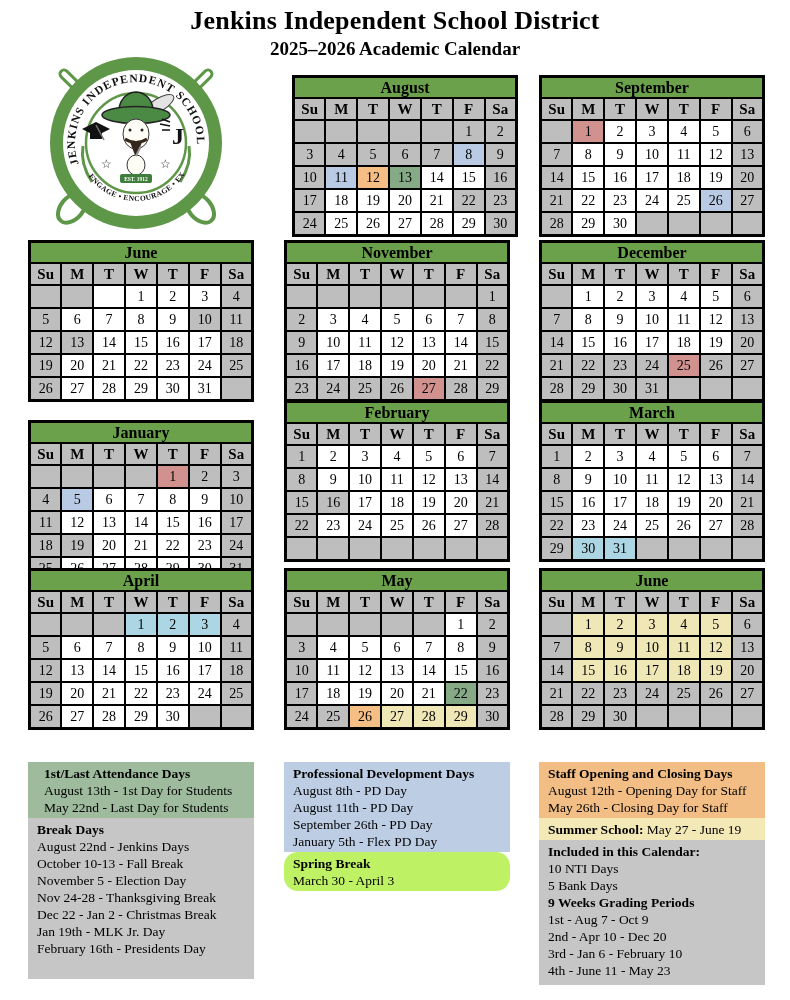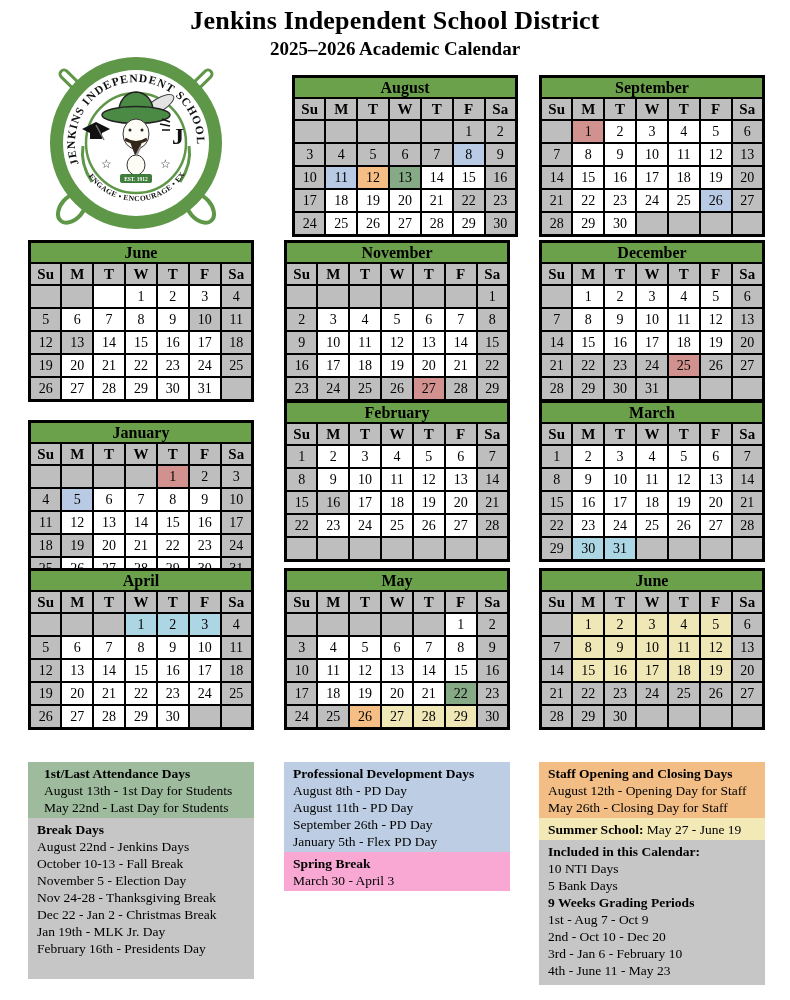--- a/index.html
+++ b/index.html
@@ -805,38 +805,38 @@
       </div>
     </div>
     <div class="lcol" style="left: 284px;">
       <div class="lblock" style="background: rgb(189, 206, 228);">
         <div class="lline b">Professional Development Days</div>
         <div class="lline">August 8th - PD Day</div>
         <div class="lline">August 11th - PD Day</div>
         <div class="lline">September 26th - PD Day</div>
         <div class="lline">January 5th - Flex PD Day</div>
       </div>
-      <div class="lblock" style="background: #f9a8d4;">
+      <div class="lblock" style="background: #bef264; border-radius: 14px;">
         <div class="lline b">Spring Break</div>
         <div class="lline">March 30 - April 3</div>
       </div>
     </div>
     <div class="lcol" style="left: 539px;">
       <div class="lblock" style="background: rgb(242, 190, 133);">
         <div class="lline b">Staff Opening and Closing Days</div>
         <div class="lline">August 12th - Opening Day for Staff</div>
         <div class="lline">May 26th - Closing Day for Staff</div>
       </div>
       <div class="lblock" style="background: rgb(243, 233, 182);">
         <div class="lline"><b>Summer School:</b>  May 27 - June 19</div>
       </div>
       <div class="lblock" style="background: rgb(198, 198, 198); padding-bottom: 6px;">
         <div class="lline b">Included in this Calendar:</div>
         <div class="lline">10 NTI Days</div>
         <div class="lline">5 Bank Days</div>
         <div class="lline b">9 Weeks Grading Periods</div>
         <div class="lline">1st - Aug 7 - Oct 9</div>
-        <div class="lline">2nd - Oct 10 - Dec 20</div>
+        <div class="lline">2nd - Apr 10 - Dec 20</div>
         <div class="lline">3rd - Jan 6 - February 10</div>
         <div class="lline">4th - June 11 - May 23</div>
       </div>
     </div>
   </div>
 
 </body></html>

